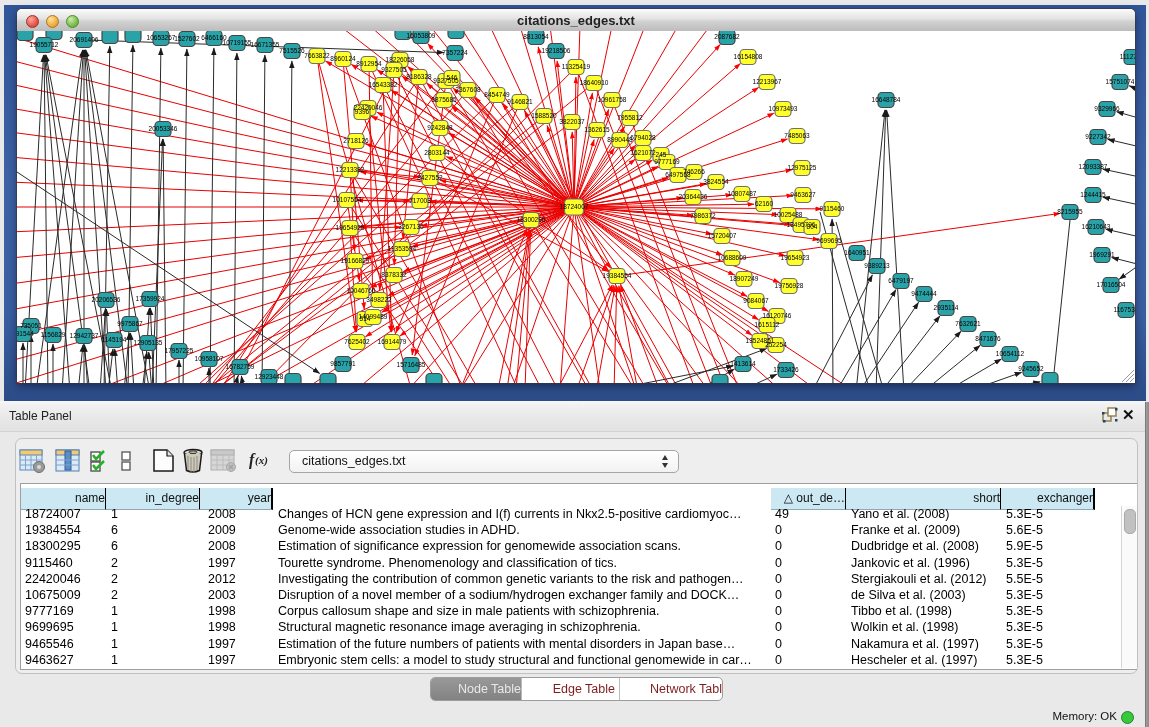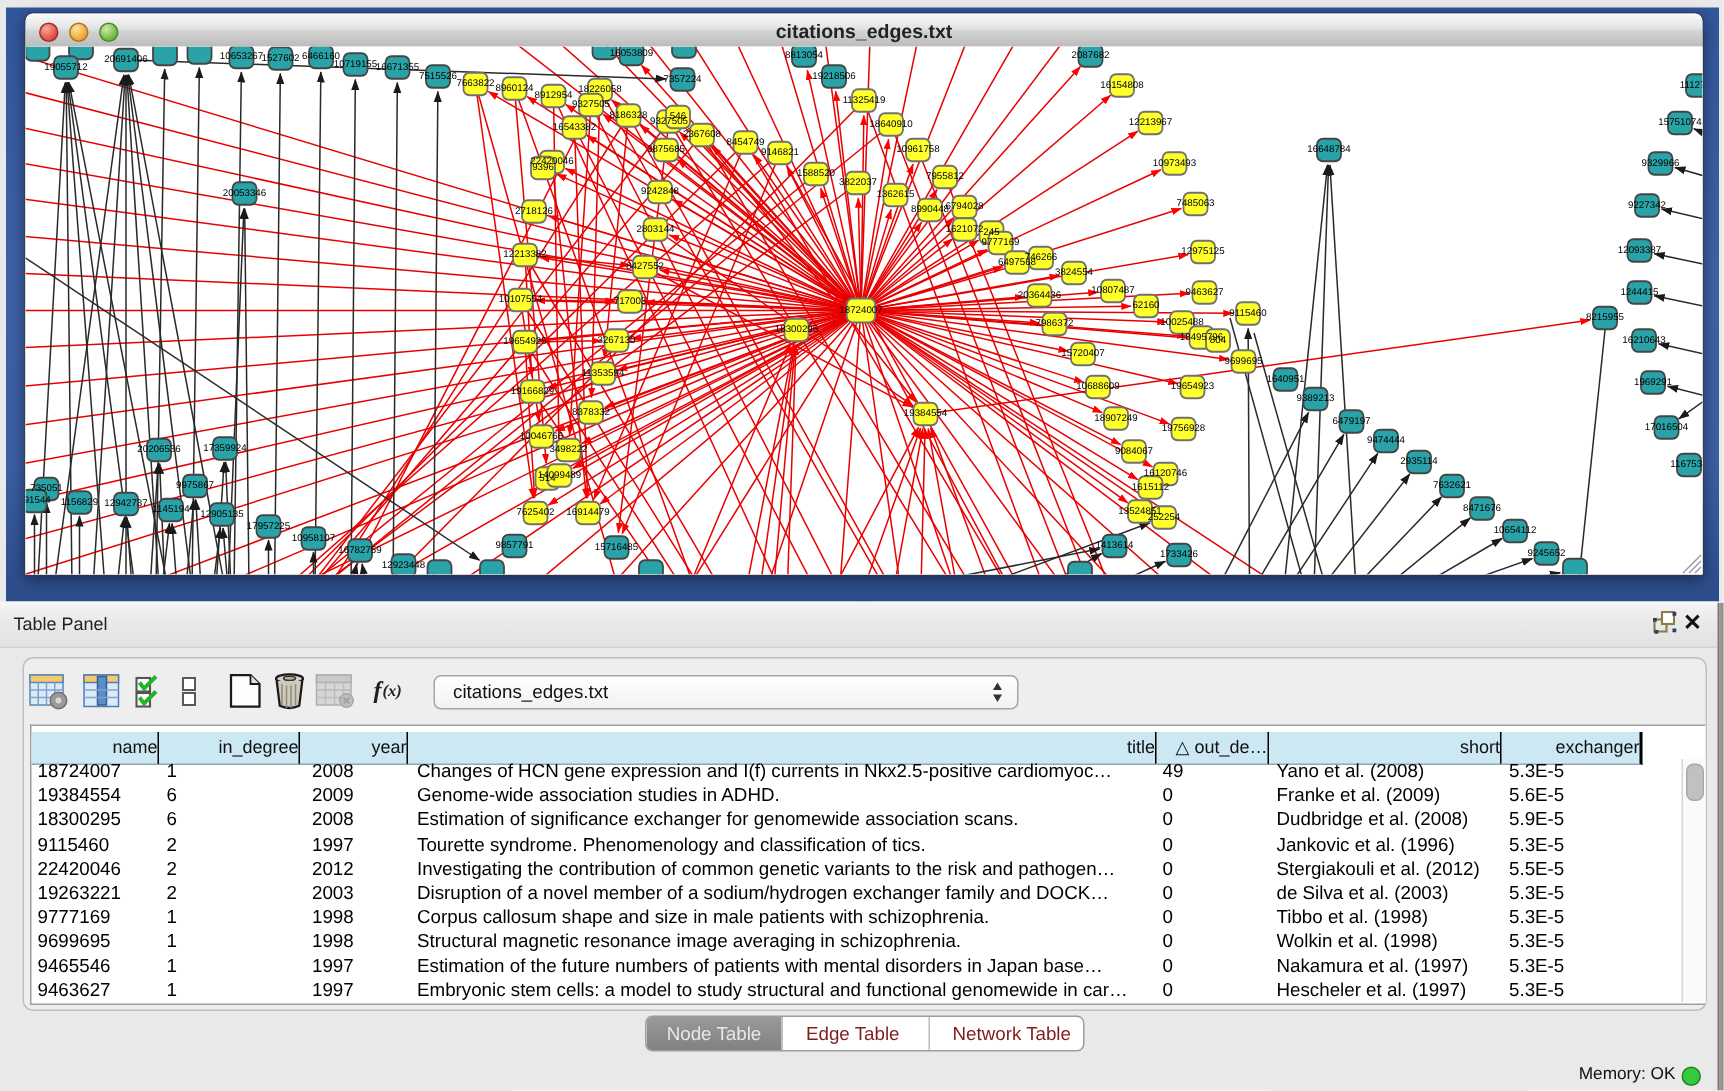--- a/index.html
+++ b/index.html
@@ -44,21 +44,21 @@
 .tr{position:relative;height:16.2px;line-height:16.2px;white-space:nowrap}
 .tr div{position:absolute;top:0;overflow:hidden}
 .c0{left:4px;width:92px}.c1{left:90px;width:80px}.c2{left:187px;width:70px}
 .c3{left:257px;width:492px}.c4{left:754px;width:70px}.c5{left:830px;width:150px}
 .c6{left:985px;width:100px}
 .vsb{position:absolute;left:1100px;top:22px;width:15px;height:162px;background:#fafafa;
  border-left:1px solid #d5d5d5}
 .vsb .th2{position:absolute;left:2px;top:3px;width:10px;height:23px;border-radius:5px;
  background:#c1c1c1;border:.5px solid #a9a9a9}
 .tabs{position:absolute;left:430px;top:677px;width:291px;height:22px;background:#fff;
- border:1px solid #9d9d9d;border-radius:5px;overflow:hidden;font-size:12.5px;text-align:center}
+ border:1px solid #9d9d9d;border-radius:5px;overflow:hidden;font-size:12.5px;text-align:right}
 .tab{position:absolute;top:0;height:22px;line-height:22px}
 .tab.sel{background:linear-gradient(180deg,#999,#828282);color:#e8e8e8}
 .tab.n{color:#7f1d1d;border-left:1px solid #bbb}
 .mem{position:absolute;right:32px;top:710px;font-size:11.5px;color:#111}
 .dot{position:absolute;left:1121px;top:711px;width:11px;height:11px;border-radius:50%;
  background:#35c93c;border:1px solid #2b7f2b}
 .rstrip{position:absolute;left:1144.5px;top:402px;width:4.5px;height:325px;
  background:linear-gradient(90deg,#9e9e9e,#848484);border-left:1px solid #7a7a7a}
 </style></head>
 <body>
@@ -691,21 +691,20 @@
 </svg>
 <div class="ddl"><span class="lbl">citations_edges.txt</span><span class="ar">
       <i class="up"></i>
       <i class="dn"></i>
     </span></div>
 <div class="tablewrap">
   <div class="thead">
     <div class="th" style="left:0;width:84px">name</div>
     <div class="th" style="left:85px;width:93px">in_degree</div>
     <div class="th" style="left:179px;width:71px">year</div>
-    <div class="th" style="left:251px;width:498px">title</div>
     <div class="th" style="left:750px;width:74px">△ out_de…</div>
     <div class="th" style="left:825px;width:154px">short</div>
     <div class="th" style="left:980px;width:92px">exchanger</div>
   </div>
   <div class="rows">
 <div class="tr">
         <div class="c0">18724007</div>
         <div class="c1">1</div>
         <div class="c2">2008</div>
         <div class="c3">Changes of HCN gene expression and I(f) currents in Nkx2.5-positive cardiomyoc…</div>
@@ -719,21 +718,21 @@
         <div class="c2">2009</div>
         <div class="c3">Genome-wide association studies in ADHD.</div>
         <div class="c4">0</div>
         <div class="c5">Franke et al. (2009)</div>
         <div class="c6">5.6E-5</div>
       </div>
 <div class="tr">
         <div class="c0">18300295</div>
         <div class="c1">6</div>
         <div class="c2">2008</div>
-        <div class="c3">Estimation of significance exchanger for genomewide association scans.</div>
+        <div class="c3">Estimation of significance expression for genomewide association scans.</div>
         <div class="c4">0</div>
         <div class="c5">Dudbridge et al. (2008)</div>
         <div class="c6">5.9E-5</div>
       </div>
 <div class="tr">
         <div class="c0">9115460</div>
         <div class="c1">2</div>
         <div class="c2">1997</div>
         <div class="c3">Tourette syndrome. Phenomenology and classification of tics.</div>
         <div class="c4">0</div>
@@ -743,21 +742,21 @@
 <div class="tr">
         <div class="c0">22420046</div>
         <div class="c1">2</div>
         <div class="c2">2012</div>
         <div class="c3">Investigating the contribution of common genetic variants to the risk and pathogen…</div>
         <div class="c4">0</div>
         <div class="c5">Stergiakouli et al. (2012)</div>
         <div class="c6">5.5E-5</div>
       </div>
 <div class="tr">
-        <div class="c0">19263221</div>
+        <div class="c0">10675009</div>
         <div class="c1">2</div>
         <div class="c2">2003</div>
         <div class="c3">Disruption of a novel member of a sodium/hydrogen exchanger family and DOCK…</div>
         <div class="c4">0</div>
         <div class="c5">de Silva et al. (2003)</div>
         <div class="c6">5.3E-5</div>
       </div>
 <div class="tr">
         <div class="c0">9777169</div>
         <div class="c1">1</div>

